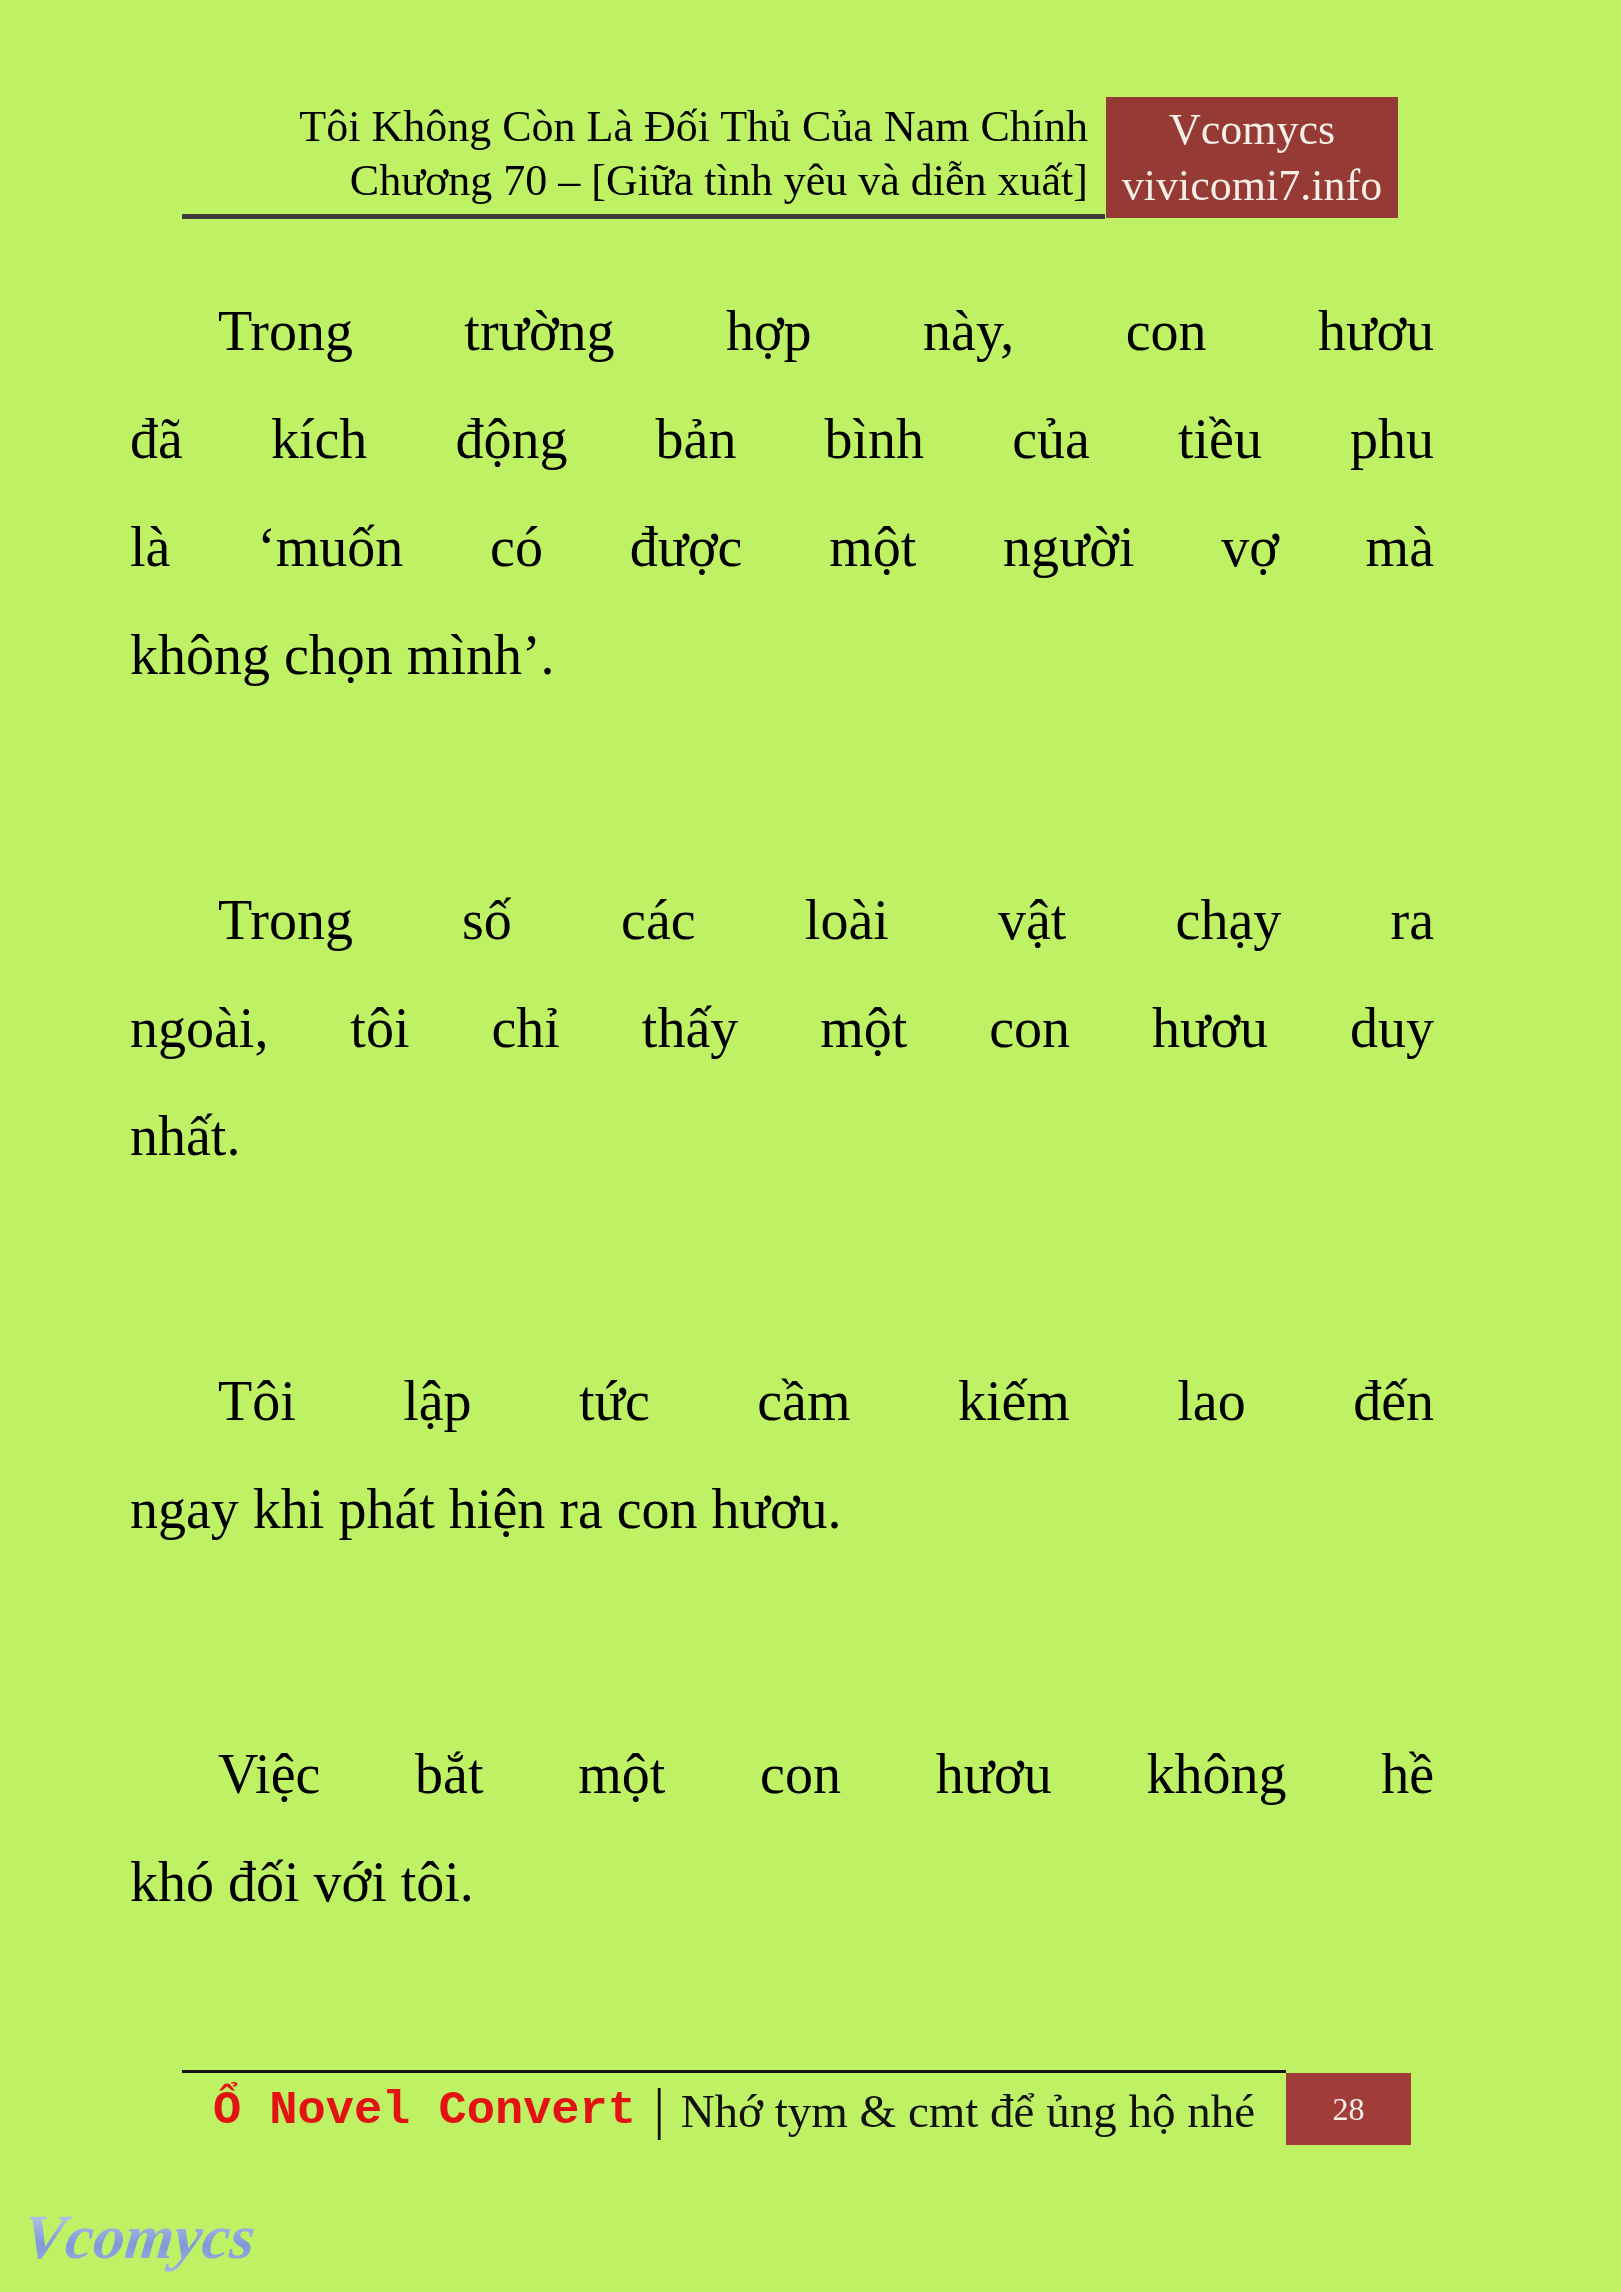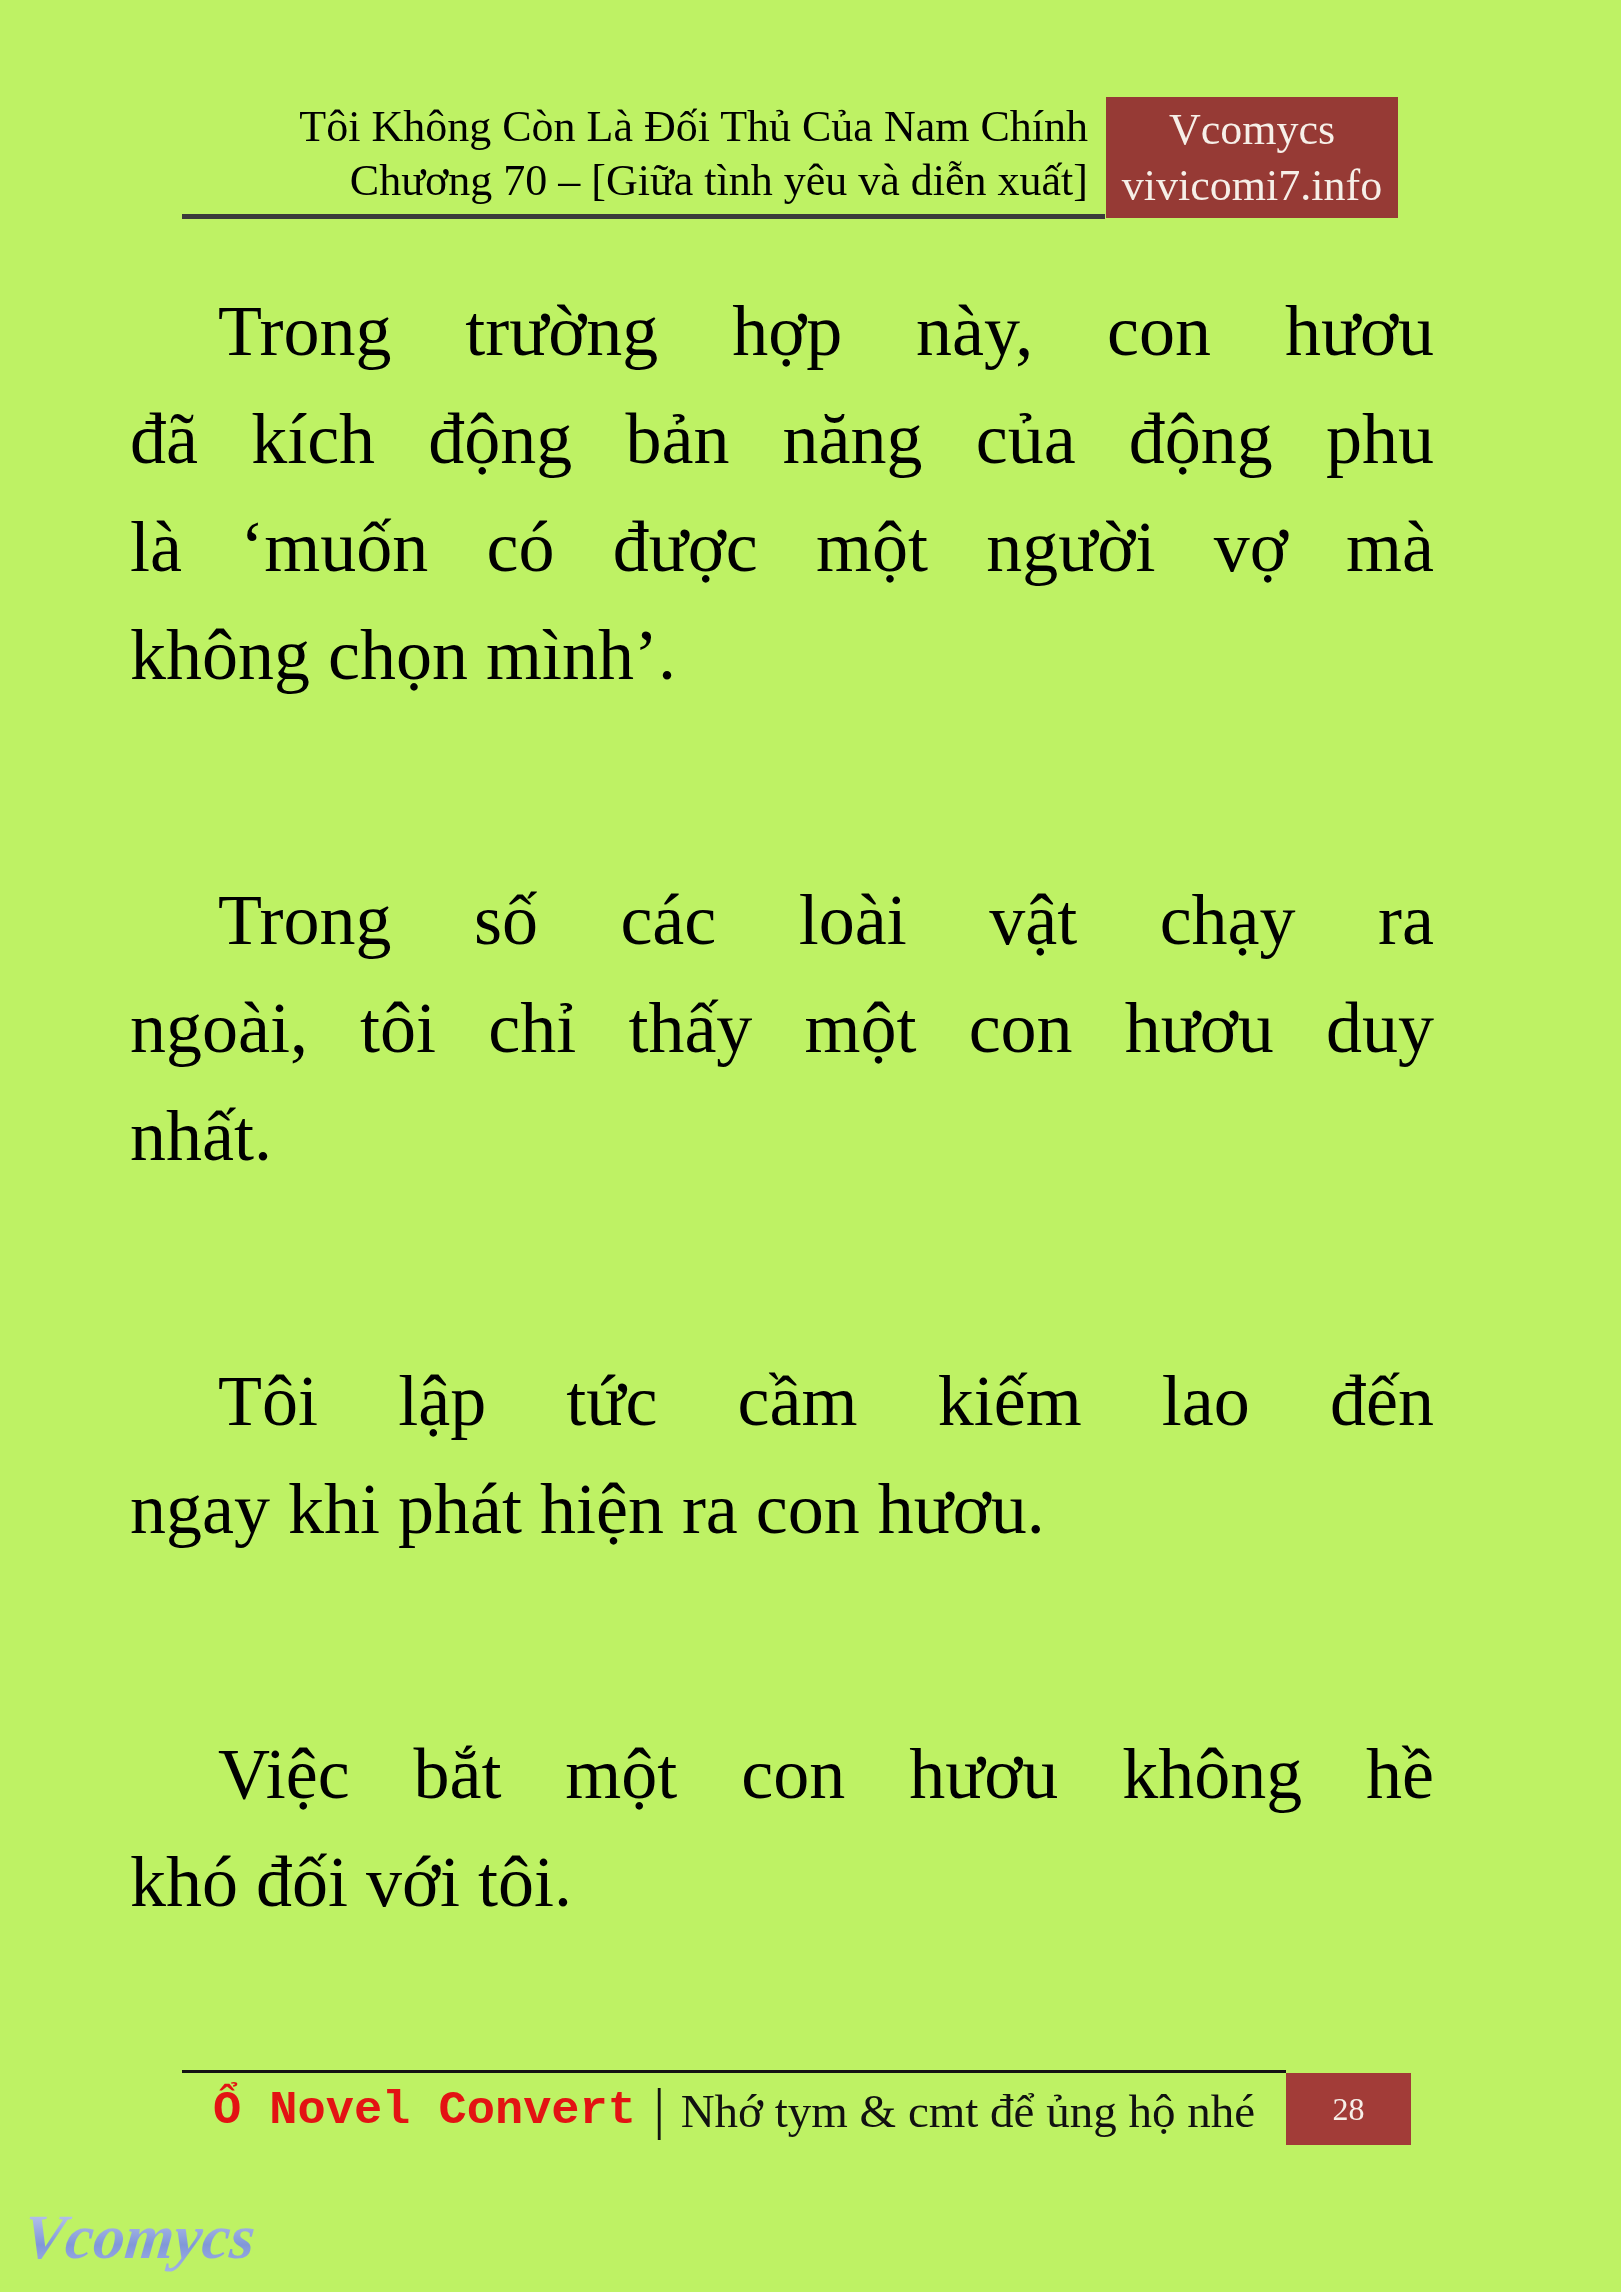--- a/index.html
+++ b/index.html
@@ -50,21 +50,21 @@
     height: 4.9px;
     background: #3b3b3b;
   }
 
   
   .body-text {
     position: absolute;
     left: 130px;
     top: 277px;
     width: 1304px;
-    font-size: 72px;
+    font-size: 56px;
     line-height: 108px;
   }
   .para { margin: 0 0 157px 0; }
   .para:last-child { margin-bottom: 0; }
   .bline { text-align: justify; }
   .bline.j { text-align-last: justify; }
   .bline.first { text-indent: 88px; }
   .bline.last { text-align: left; text-align-last: left; }
 
   
@@ -145,21 +145,21 @@
   </div>
   <div class="header-badge">
     <div>Vcomycs</div>
     <div>vivicomi7.info</div>
   </div>
   <div class="header-rule"></div>
 
   <div class="body-text">
     <div class="para">
       <div class="bline j first">Trong trường hợp này, con hươu</div>
-      <div class="bline j">đã kích động bản năng của động phu</div>
+      <div class="bline j">đã kích động bản bình của tiều phu</div>
       <div class="bline j">là ‘muốn có được một người vợ mà</div>
       <div class="bline last">không chọn mình’.</div>
     </div>
     <div class="para">
       <div class="bline j first">Trong số các loài vật chạy ra</div>
       <div class="bline j">ngoài, tôi chỉ thấy một con hươu duy</div>
       <div class="bline last">nhất.</div>
     </div>
     <div class="para">
       <div class="bline j first">Tôi lập tức cầm kiếm lao đến</div>

